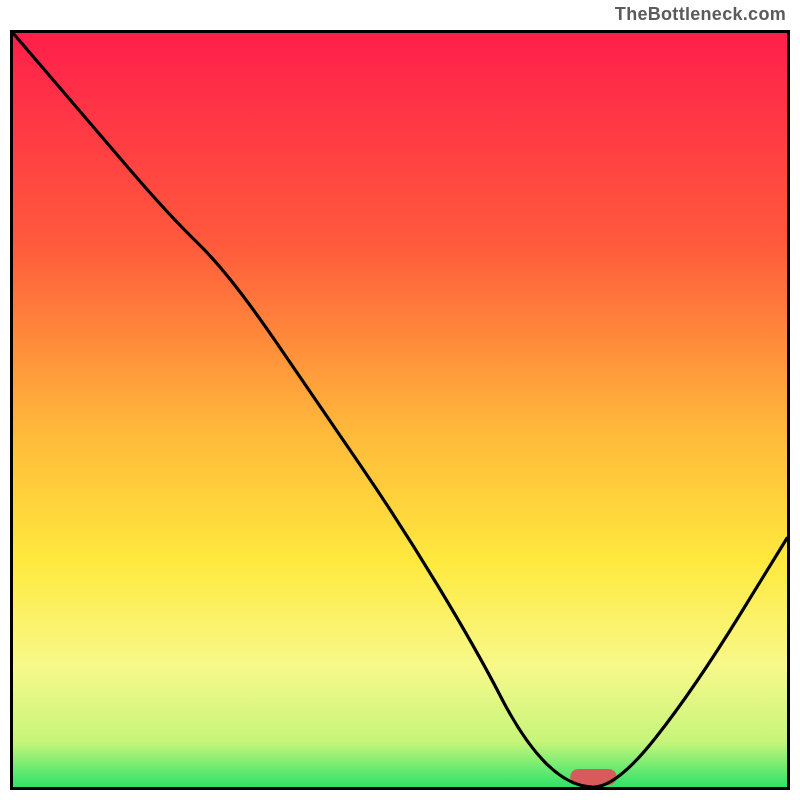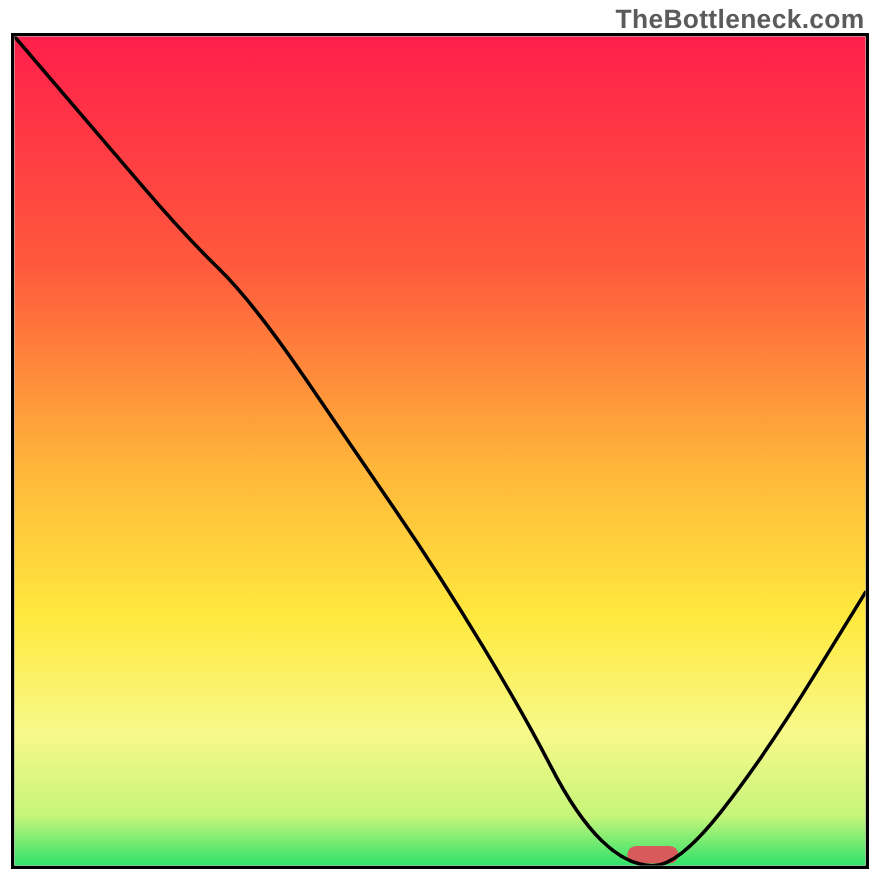--- a/index.html
+++ b/index.html
@@ -17,21 +17,21 @@
     width: 780px;
     height: 760px;
     border: 3px solid #000;
     box-sizing: border-box;
     overflow: hidden;
   }
   .watermark {
     position: absolute;
     top: 4px;
     right: 14px;
-    font-size: 24px;
+    font-size: 18px;
     font-weight: 600;
     color: #5b5b5b;
     letter-spacing: 0.3px;
   }
   svg { display: block; }
 </style>
 </head>
 <body>
 
 <div class="watermark">TheBottleneck.com</div>

